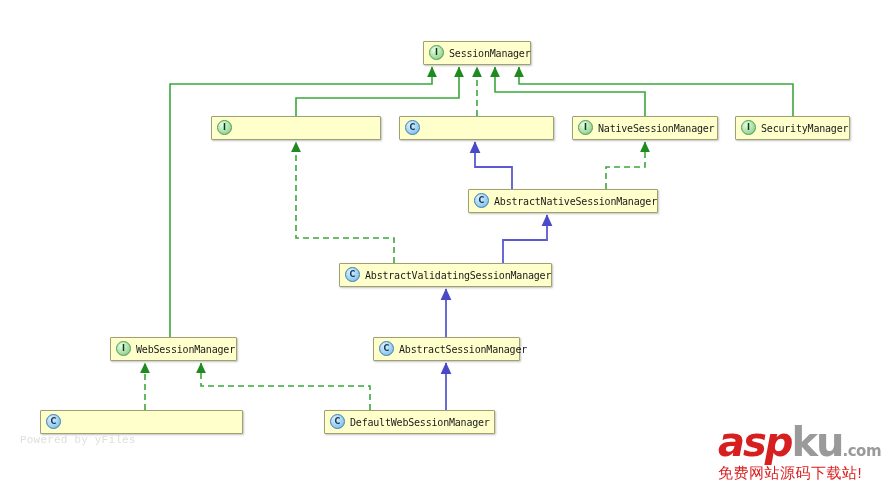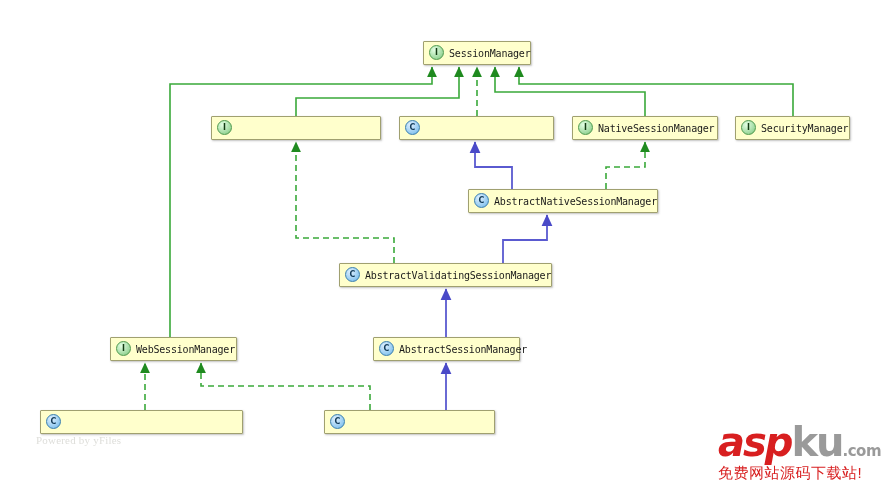--- a/index.html
+++ b/index.html
@@ -59,23 +59,23 @@
     color: #113a58;
   }
   .node-label {
     font-family: "DejaVu Sans Mono", monospace;
     font-size: 10px;
     color: #1a1a1a;
     letter-spacing: -0.2px;
   }
   #powered-by {
     position: absolute;
-    left: 36px;
+    left: 20px;
     top: 434px;
-    font-family: Liberation Serif, serif;
+    font-family: Liberation Mono, monospace;
     font-size: 11px;
     color: #dededa;
     letter-spacing: 0.2px;
   }
   #watermark {
     position: absolute;
     left: 718px;
     top: 423px;
     width: 160px;
     height: 54px;
@@ -215,20 +215,21 @@
   <span class="node-icon cls">C</span>
   <span class="node-label">AbstractSessionManager</span>
 </div>
 
 <div class="node-box" style="left:40px; top:410px; width:203px;">
   <span class="node-icon cls">C</span>
 </div>
 
 <div class="node-box" style="left:324px; top:410px; width:171px;">
   <span class="node-icon cls">C</span>
+  <span class="node-label">DefaultWebSessionManager</span>
 </div>
 
 <div id="powered-by">Powered by yFiles</div>
 
 <div id="watermark">
   <div id="watermark-main">
     <span class="wm-asp">asp</span><span class="wm-ku">ku</span><span class="wm-com">.com</span>
   </div>
   <div id="watermark-sub">免费网站源码下载站!</div>
 </div>

